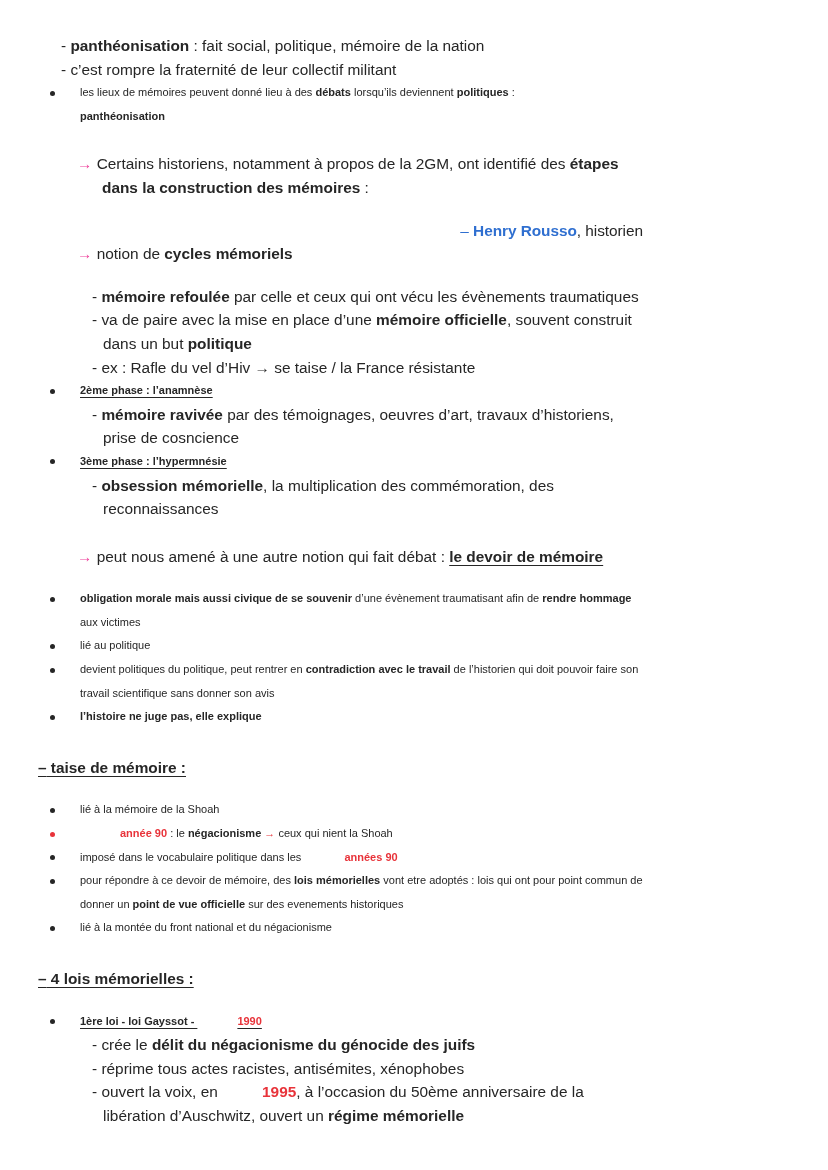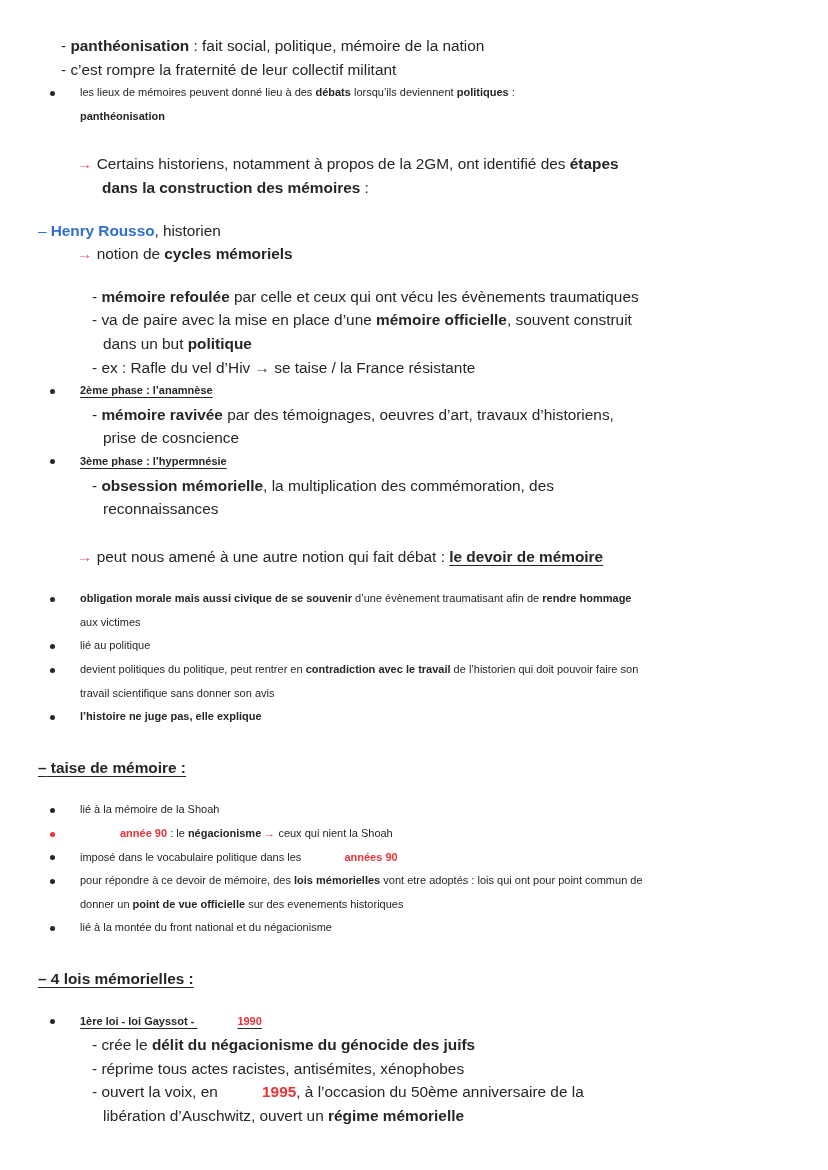--- a/index.html
+++ b/index.html
@@ -128,21 +128,21 @@
   </ul>
 
   <div class="gap-l"></div>
 
   <div class="arrowline">
     <span class="arrow">→</span><span> Certains historiens, notamment à propos de la 2GM, ont identifié des </span><b>étapes dans la construction des mémoires</b><span> :</span>
   </div>
 
   <div class="gap-m"></div>
 
-  <div class="line" style="padding-left:5px;">
+  <div class="line" style="padding-left:5px;text-align:right;">
     <span class="blue-dash">–</span> <span class="blue">Henry Rousso</span><span>, historien</span>
   </div>
 
   <div class="arrowline">
     <span class="arrow">→</span><span> notion de </span><b>cycles mémoriels</b>
   </div>
 
   <div class="gap-m"></div>
 
   <div class="dashline deep">

